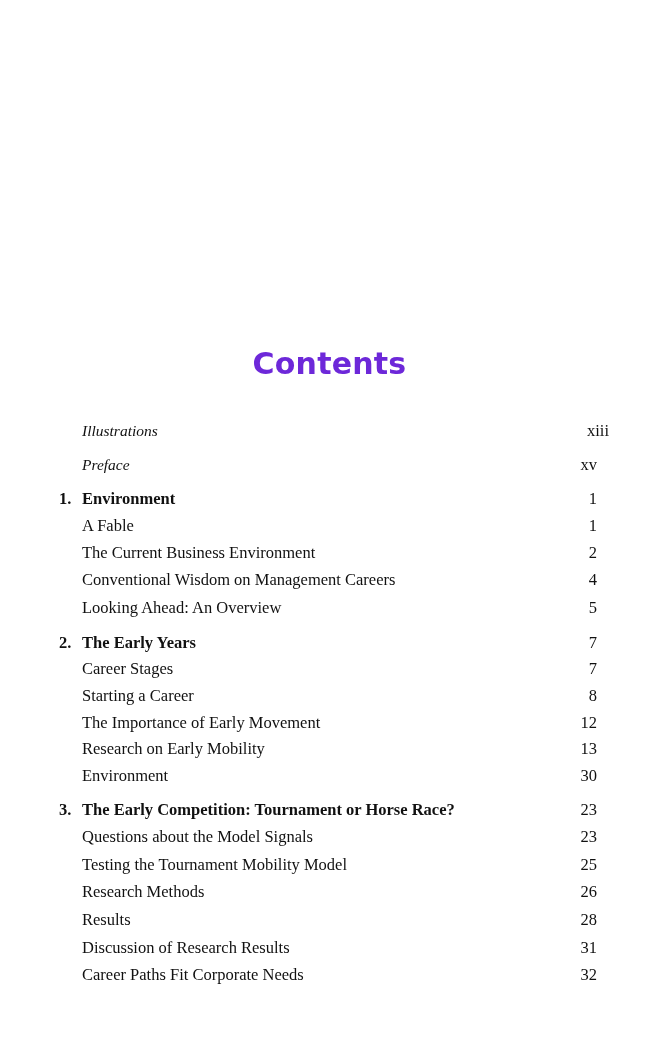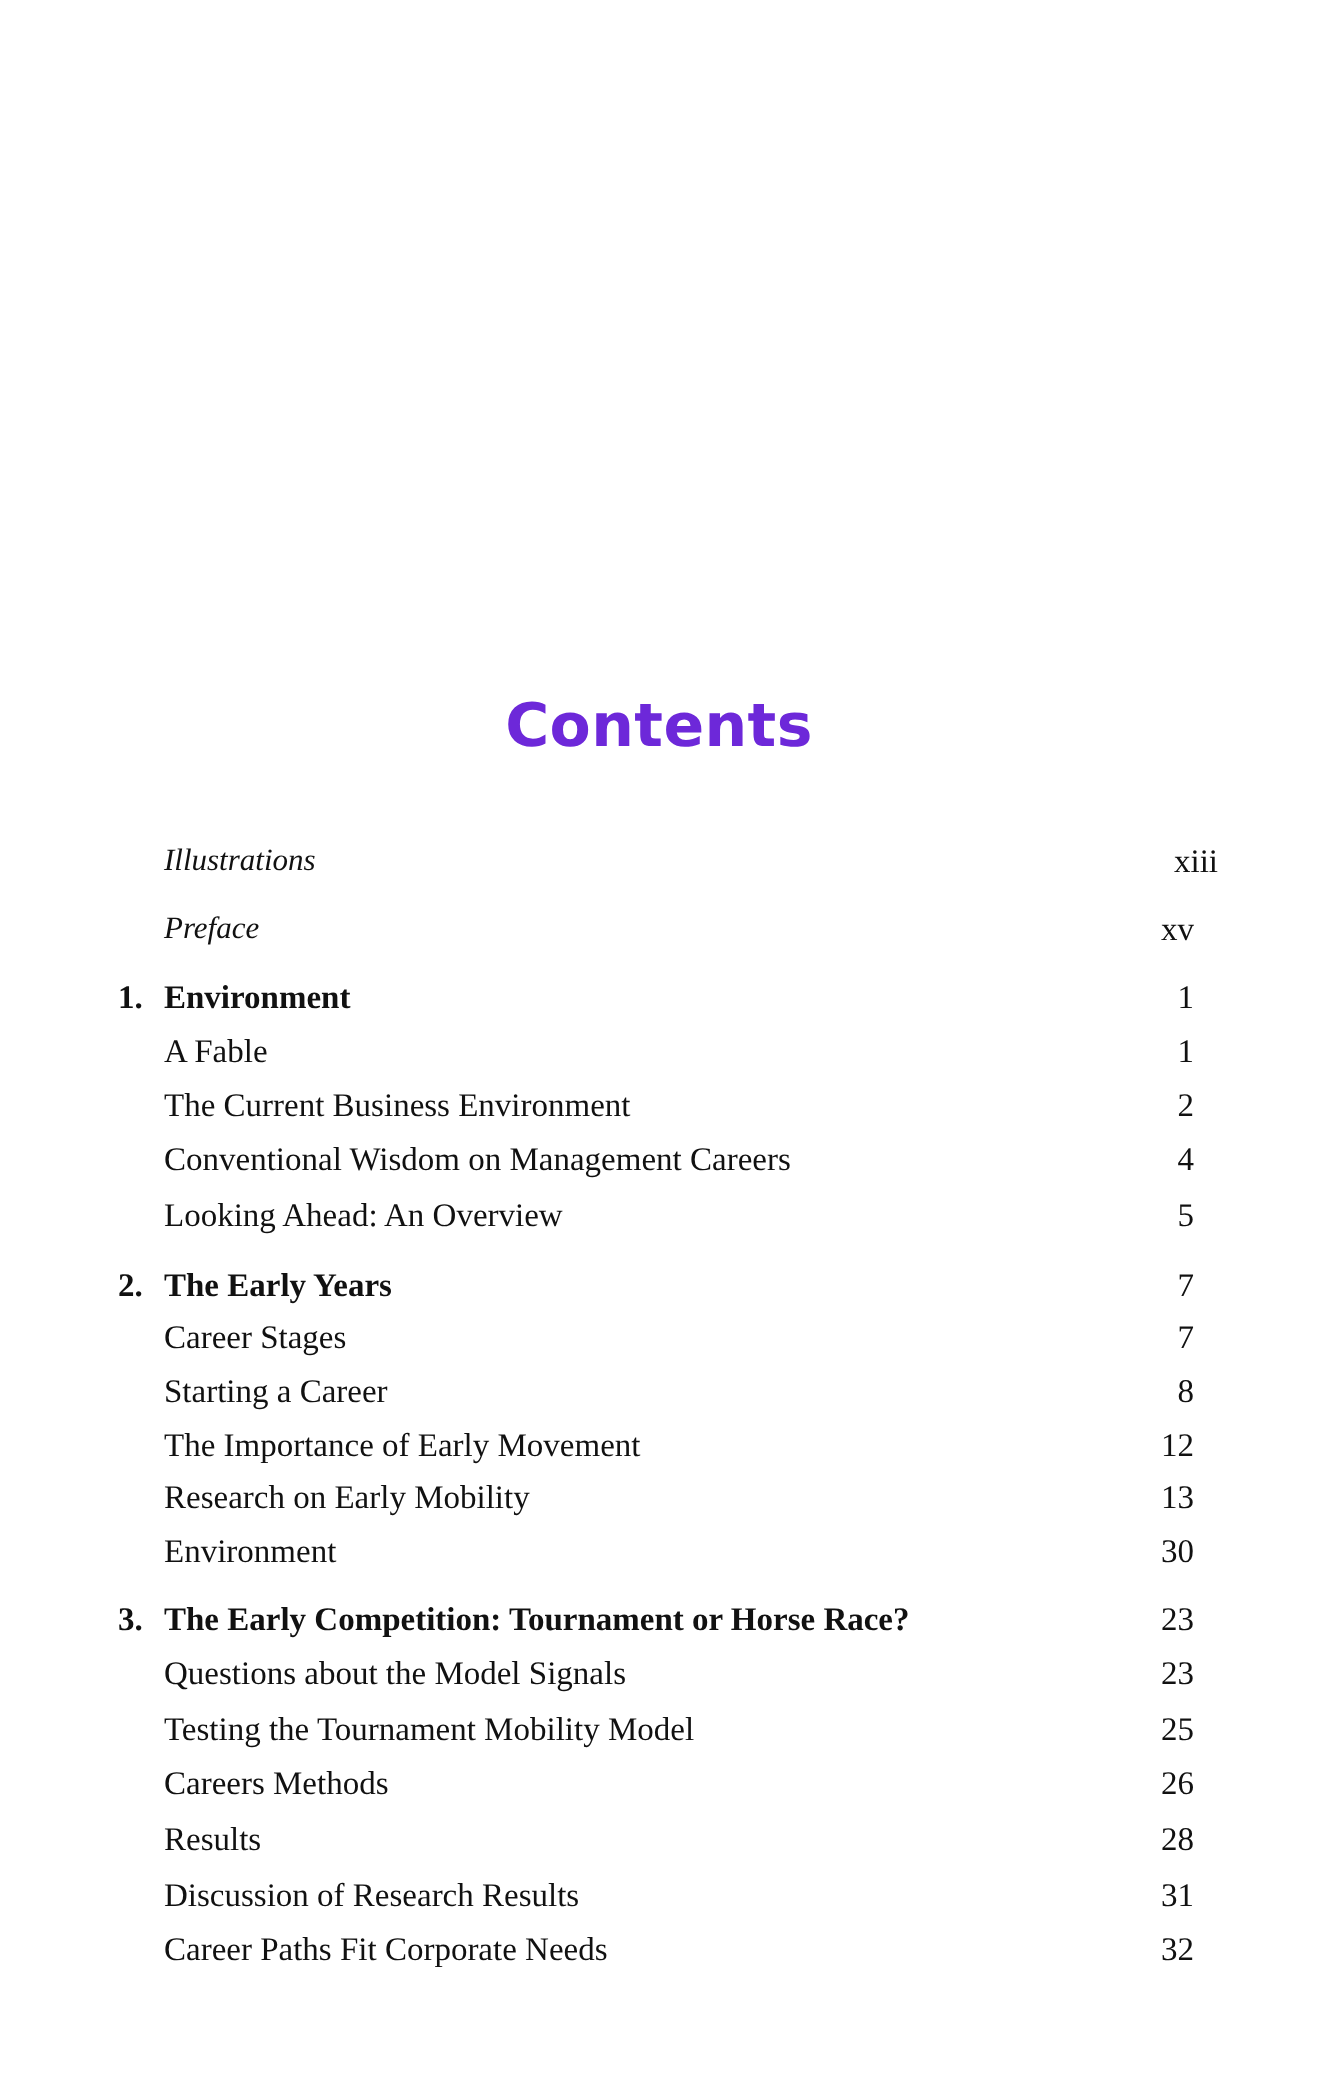--- a/index.html
+++ b/index.html
@@ -136,21 +136,21 @@
   </div>
   <div class="row" style="top:825px;">
     <span class="label">Questions about the Model Signals</span>
     <span class="page">23</span>
   </div>
   <div class="row" style="top:853px;">
     <span class="label">Testing the Tournament Mobility Model</span>
     <span class="page">25</span>
   </div>
   <div class="row" style="top:880px;">
-    <span class="label">Careers Methods</span>
+    <span class="label">Research Methods</span>
     <span class="page">26</span>
   </div>
   <div class="row" style="top:908px;">
     <span class="label">Results</span>
     <span class="page">28</span>
   </div>
   <div class="row" style="top:936px;">
     <span class="label">Discussion of Research Results</span>
     <span class="page">31</span>
   </div>

